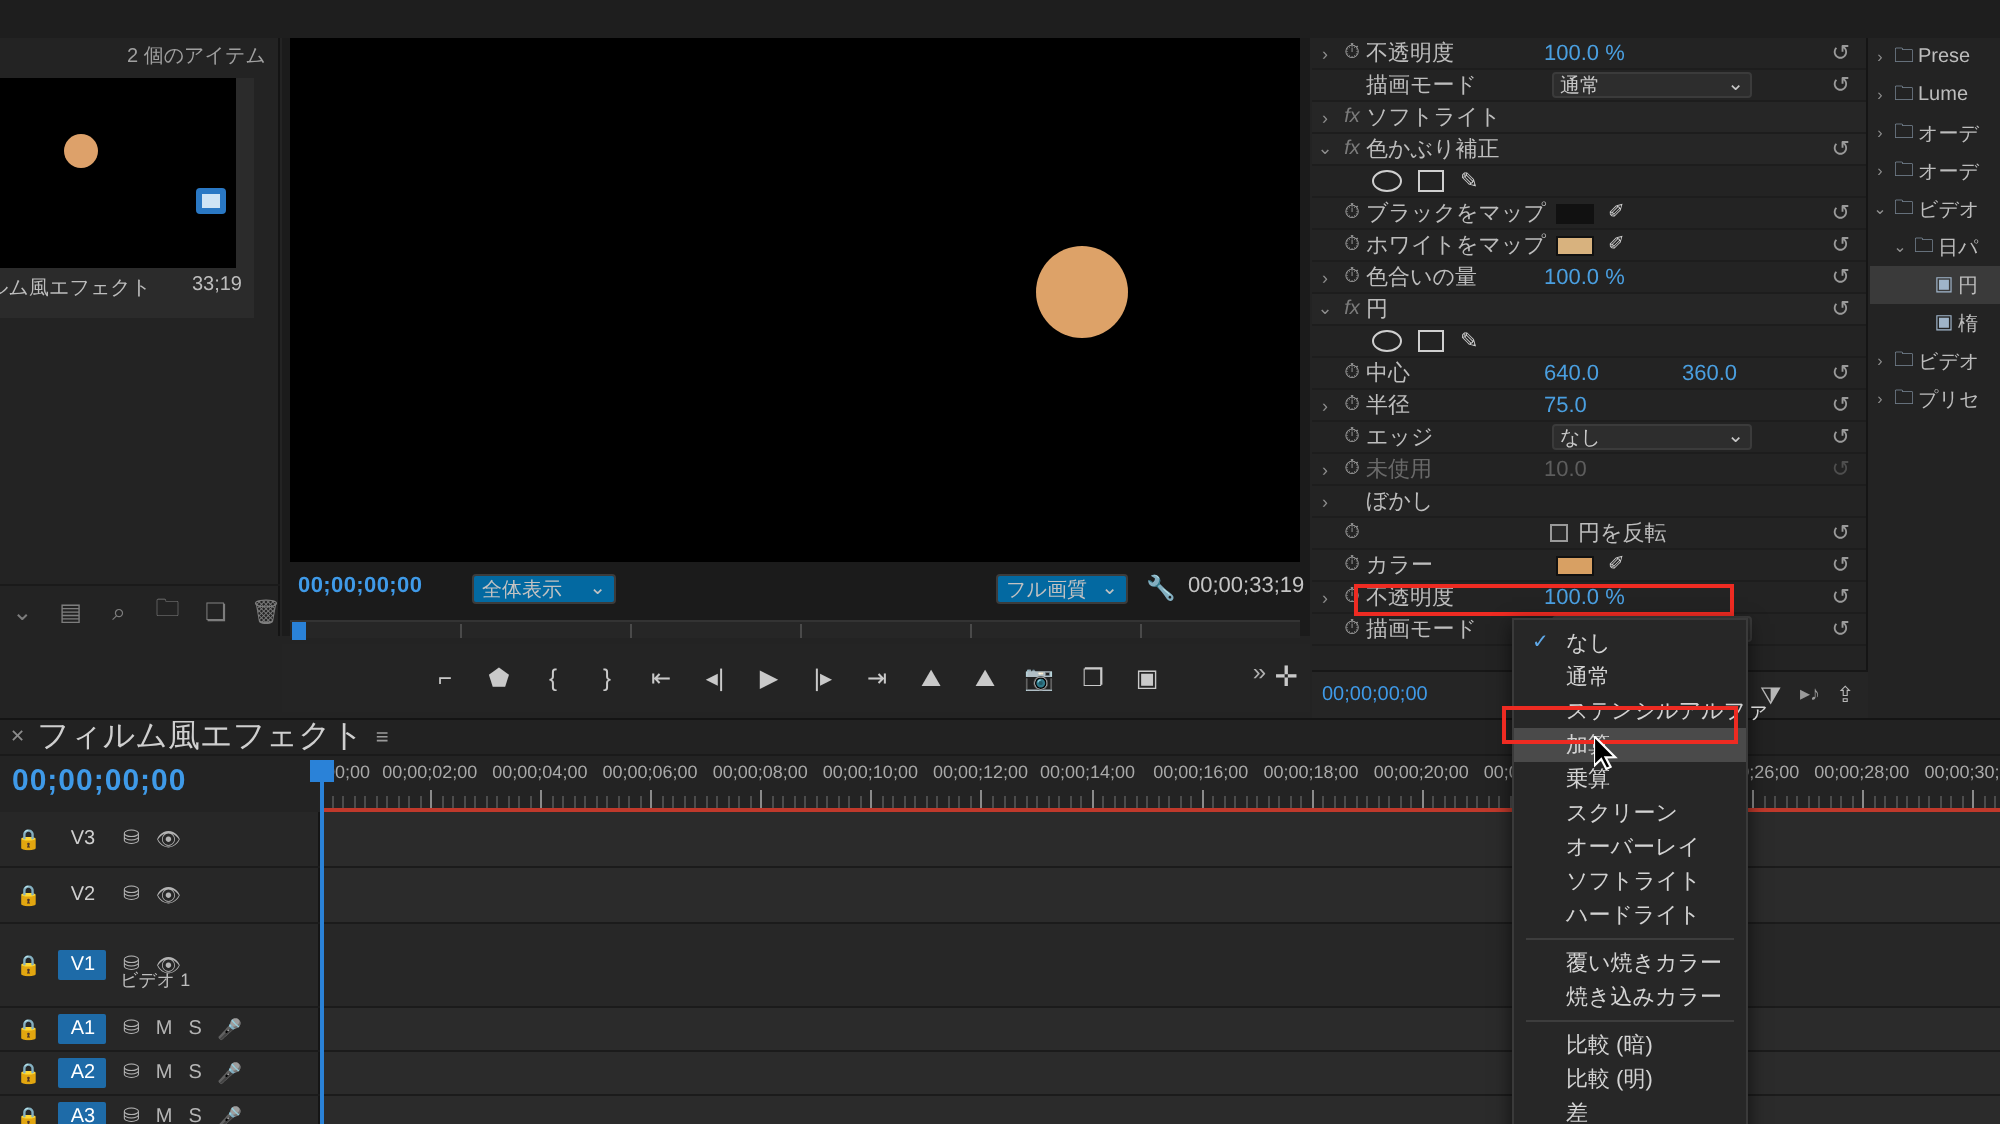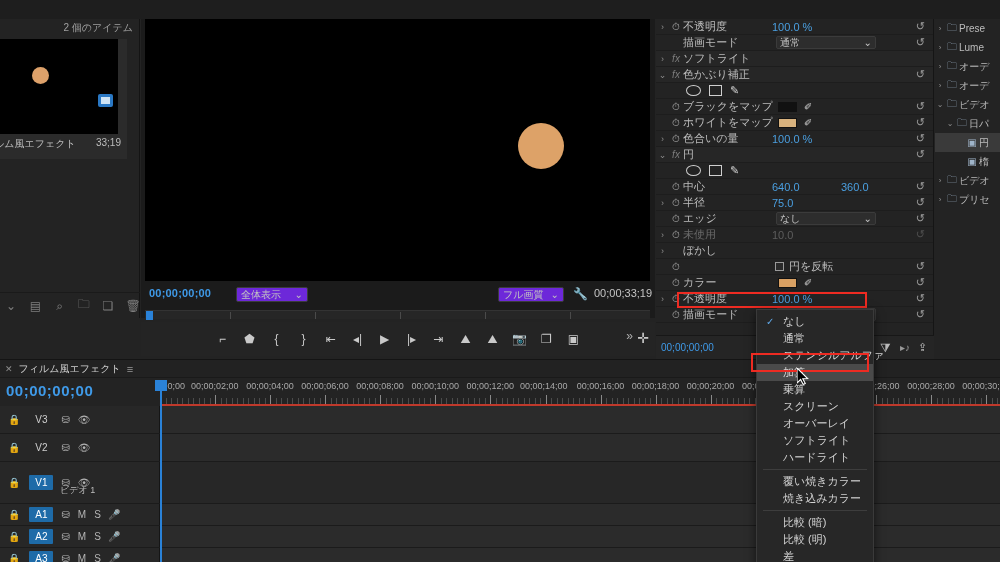--- a/index.html
+++ b/index.html
@@ -22,21 +22,21 @@
   #thumb-name{position:absolute;left:2px;top:98px;font-size:10px;color:#bdbdbd;white-space:nowrap;}
   #thumb-dur{position:absolute;right:6px;top:98px;font-size:10px;color:#bdbdbd;}
   #project-toolbar{position:absolute;left:0;bottom:0;width:140px;height:26px;border-top:1px solid #1a1a1a;display:flex;align-items:center;gap:12px;padding-left:5px;}
   .ptool{width:14px;height:14px;opacity:.62;display:flex;align-items:center;justify-content:center;color:#b4b4b4;font-size:12px;}
 
   
   #monitor{position:absolute;left:141px;top:0;width:514px;height:299px;background:#1b1b1b;}
   #monitor-video{position:absolute;left:4px;top:0;width:505px;height:262px;background:#000;}
   #prog-dot{position:absolute;left:373px;top:104px;width:46px;height:46px;border-radius:50%;background:#dda268;}
   #mon-tc{position:absolute;left:8px;top:268px;color:#3f9ae8;font-size:11px;font-weight:bold;letter-spacing:.2px;}
-  .mini-select{position:absolute;height:15px;background:#6d28d9;border:1px solid #3c3c3c;border-radius:2px;display:flex;align-items:center;justify-content:space-between;padding:0 4px;font-size:10px;color:#c2c2c2;}
+  .mini-select{position:absolute;height:15px;background:#0369a1;border:1px solid #3c3c3c;border-radius:2px;display:flex;align-items:center;justify-content:space-between;padding:0 4px;font-size:10px;color:#c2c2c2;}
   #fit-select{left:95px;top:268px;width:72px;}
   #qual-select{left:357px;top:268px;width:66px;}
   #wrench-icon{position:absolute;left:432px;top:268px;width:14px;height:14px;color:#b6b6b6;font-size:12px;text-align:center;}
   #mon-dur{position:absolute;left:453px;top:268px;color:#c4c4c4;font-size:11px;}
   #mon-scrub{position:absolute;left:4px;top:291px;width:505px;height:9px;background:#262626;border-top:1px solid #333;}
   #mon-playhead{position:absolute;left:1px;top:0px;width:7px;height:9px;background:#2a82d8;}
   .mon-tick{position:absolute;top:1px;width:1px;height:7px;background:#4a4a4a;}
   #monitor-controls{position:absolute;left:0;top:303px;width:514px;height:34px;background:#242424;display:flex;align-items:center;justify-content:center;gap:0;}
   .tbtn{width:27px;height:22px;display:flex;align-items:center;justify-content:center;color:#c9c9c9;font-size:12px;}
   #mon-overflow{position:absolute;right:22px;top:310px;color:#b0b0b0;font-size:12px;}
@@ -76,21 +76,21 @@
   #tree-panel{position:absolute;left:935px;top:0;width:65px;height:340px;background:#232323;}
   .tr-row{height:19px;display:flex;align-items:center;font-size:10px;color:#bdbdbd;overflow:hidden;white-space:nowrap;}
   .tr-row.selected{background:#3a3a3a;}
   .tr-tw{width:10px;text-align:center;color:#8e8e8e;font-size:8px;}
   .tr-ico{width:14px;text-align:center;color:#9fb4c9;font-size:10px;}
 
   
   #timeline{position:absolute;left:0;top:340px;width:1000px;height:222px;background:#232323;border-top:1px solid #141414;}
   #tl-tabbar{height:18px;background:#222;display:flex;align-items:center;padding-left:5px;gap:6px;border-bottom:1px solid #1a1a1a;}
   #tl-close{color:#8d8d8d;font-size:9px;}
-  #tl-title{color:#cfcfcf;font-size:10px;}
+  #tl-title{color:#cfcfcf;font-size:16px;}
   #tl-menu{color:#9a9a9a;font-size:11px;}
   #tl-tc{position:absolute;left:6px;top:22px;color:#3f9ae8;font-size:15px;font-weight:bold;letter-spacing:.5px;}
   #tl-tools{position:absolute;left:4px;top:44px;width:150px;height:20px;display:flex;align-items:center;gap:12px;}
   .tlt{color:#b9b9b9;font-size:12px;}
   .tlt.on{color:#3b8fd4;}
   #cc-btn{width:20px;height:12px;border:1px solid #5a5a5a;border-radius:2px;display:flex;align-items:center;justify-content:center;font-size:7px;color:#8c8c8c;}
   #tl-ruler{position:absolute;left:160px;top:20px;width:840px;height:26px;background:#232323;}
   .rl-lab{position:absolute;top:1px;font-size:9px;color:#a9a9a9;white-space:nowrap;}
   #rl-ticks{position:absolute;left:0;top:15px;width:840px;height:9px;}
   .rl-t{position:absolute;top:3px;width:1px;height:6px;background:#4c4c4c;}

